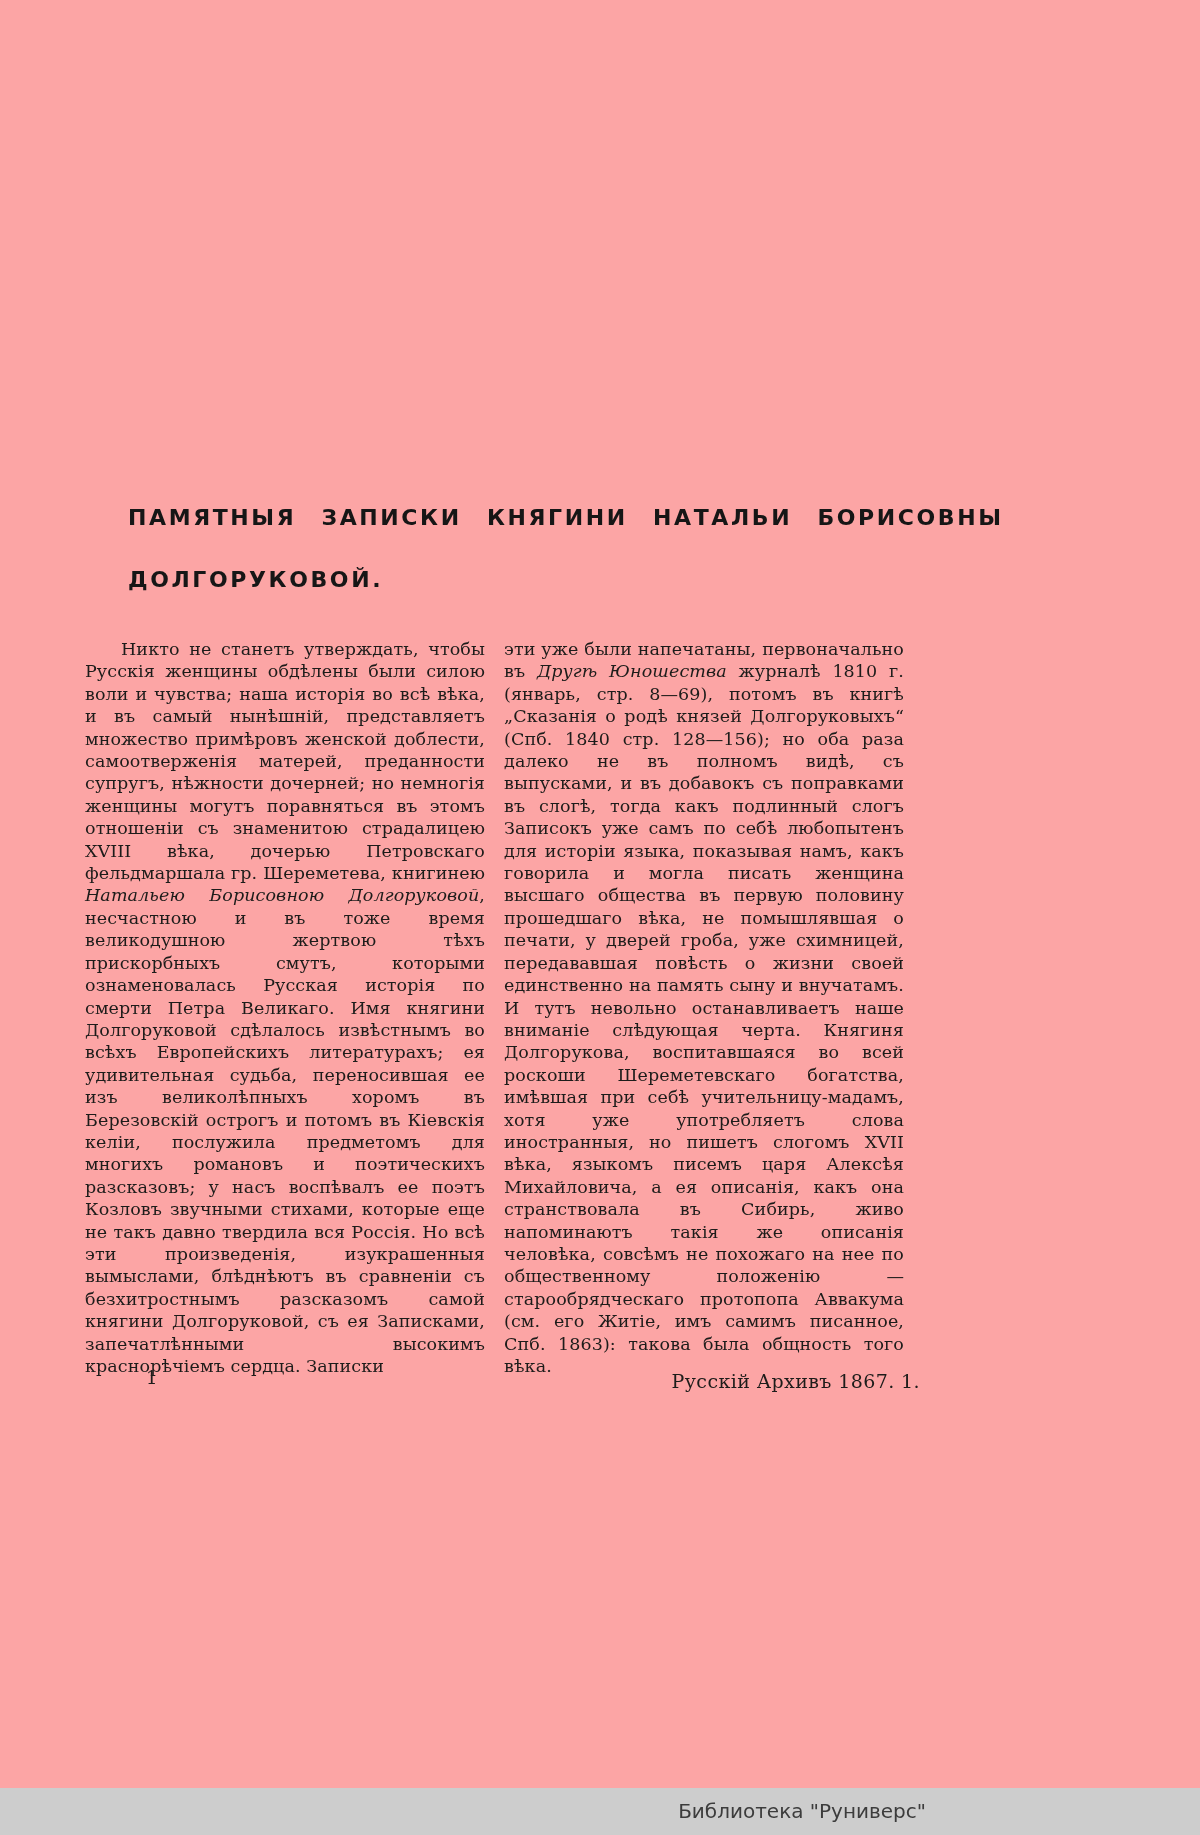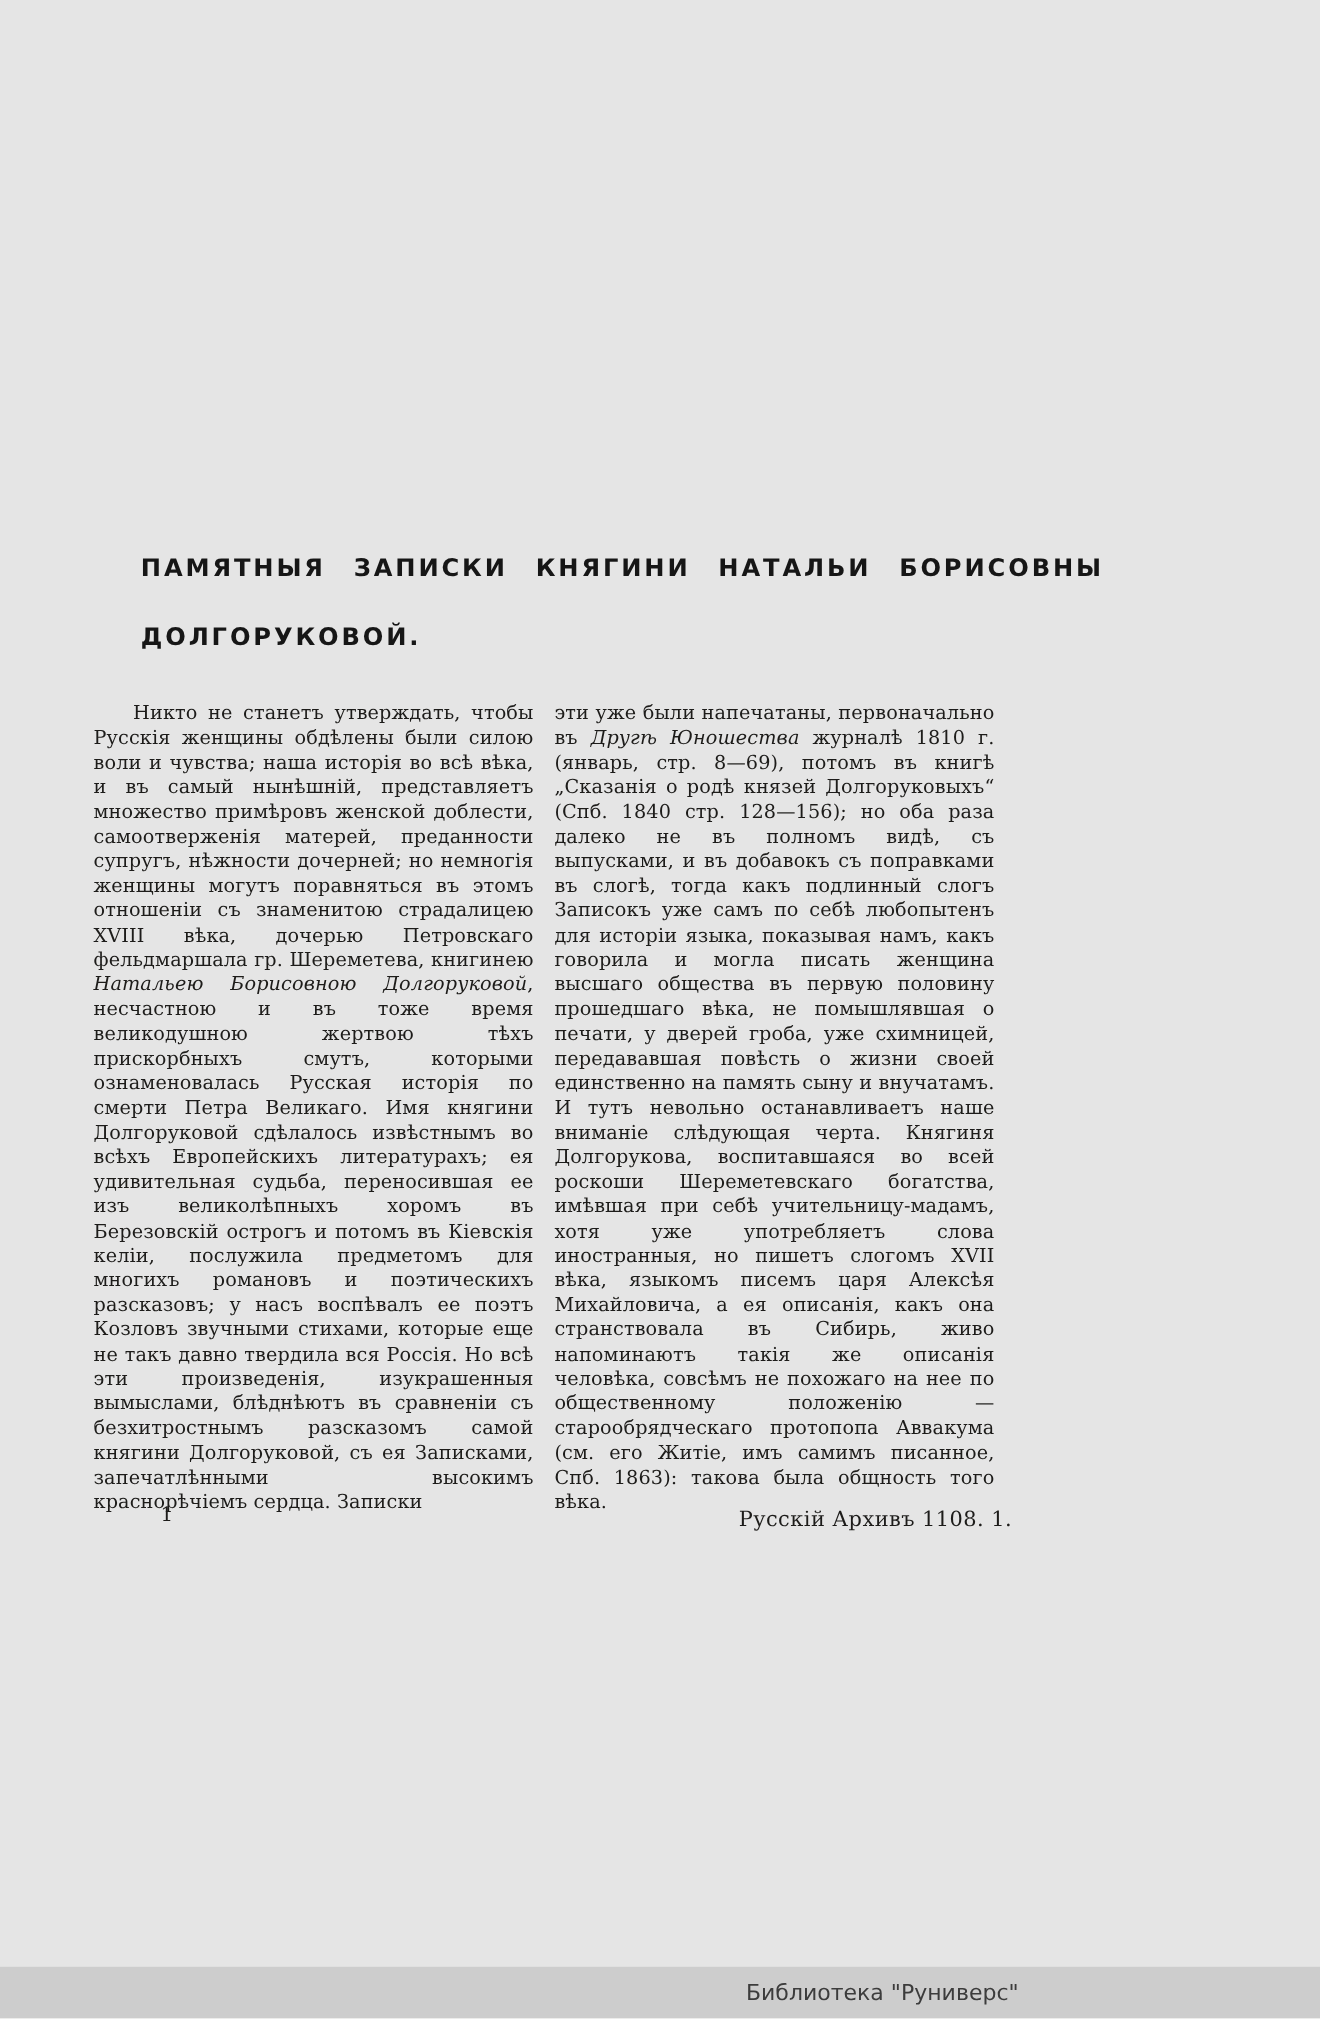--- a/index.html
+++ b/index.html
@@ -4,21 +4,21 @@
 <style>
   html, body {
     margin: 0;
     padding: 0;
     background: #ffffff;
   }
   .page {
     position: relative;
     width: 1200px;
     height: 1835px;
-    background: #e5e5e5;
+    background: #fca5a5;
     outline: 1px solid #e4e4e0;
     font-family: "DejaVu Serif", serif;
     color: #201f1d;
     overflow: hidden;
   }
   .title {
     position: absolute;
     left: 128px;
     top: 505px;
     width: 808px;
@@ -97,19 +97,19 @@
     <div class="line1">ПАМЯТНЫЯ ЗАПИСКИ КНЯГИНИ НАТАЛЬИ БОРИСОВНЫ</div>
     <div class="line2">ДОЛГОРУКОВОЙ.</div>
   </header>
 
   <div class="col col-left"><span>Никто не станетъ утверждать, чтобы Русскія женщины обдѣлены были силою воли и чувства; наша исторія во всѣ вѣка, и въ самый нынѣшній, представляетъ множество примѣровъ женской доблести, самоотверженія матерей, преданности супругъ, нѣжности дочерней; но немногія женщины могутъ поравняться въ этомъ отношеніи съ знаменитою страдалицею XVIII вѣка, дочерью Петровскаго фельдмаршала гр. Шереметева, книгинею </span><span class="it">Натальею Борисовною Долгоруковой</span><span>, несчастною и въ тоже время великодушною жертвою тѣхъ прискорбныхъ смутъ, которыми ознаменовалась Русская исторія по смерти Петра Великаго. Имя княгини Долгоруковой сдѣлалось извѣстнымъ во всѣхъ Европейскихъ литературахъ; ея удивительная судьба, переносившая ее изъ великолѣпныхъ хоромъ въ Березовскій острогъ и потомъ въ Кіевскія келіи, послужила предметомъ для многихъ романовъ и поэтическихъ разсказовъ; у насъ воспѣвалъ ее поэтъ Козловъ звучными стихами, которые еще не такъ давно твердила вся Россія. Но всѣ эти произведенія, изукрашенныя вымыслами, блѣднѣютъ въ сравненіи съ безхитростнымъ разсказомъ самой княгини Долгоруковой, съ ея Записками, запечатлѣнными высокимъ краснорѣчіемъ сердца. Записки</span></div>
 
   <div class="col col-right"><span>эти уже были напечатаны, первоначально въ </span><span class="it">Другѣ Юношества</span><span> журналѣ 1810 г. (январь, стр. 8—69), потомъ въ книгѣ „Сказанія о родѣ князей Долгоруковыхъ“ (Спб. 1840 стр. 128—156); но оба раза далеко не въ полномъ видѣ, съ выпусками, и въ добавокъ съ поправками въ слогѣ, тогда какъ подлинный слогъ Записокъ уже самъ по себѣ любопытенъ для исторіи языка, показывая намъ, какъ говорила и могла писать женщина высшаго общества въ первую половину прошедшаго вѣка, не помышлявшая о печати, у дверей гроба, уже схимницей, передававшая повѣсть о жизни своей единственно на память сыну и внучатамъ. И тутъ невольно останавливаетъ наше вниманіе слѣдующая черта. Княгиня Долгорукова, воспитавшаяся во всей роскоши Шереметевскаго богатства, имѣвшая при себѣ учительницу-мадамъ, хотя уже употребляетъ слова иностранныя, но пишетъ слогомъ XVII вѣка, языкомъ писемъ царя Алексѣя Михайловича, а ея описанія, какъ она странствовала въ Сибирь, живо напоминаютъ такія же описанія человѣка, совсѣмъ не похожаго на нее по общественному положенію — старообрядческаго протопопа Аввакума (см. его Житіе, имъ самимъ писанное, Спб. 1863): такова была общность того вѣка.</span></div>
 
   <span class="footer-pagenum">1</span>
 
-  <span class="footer-imprint">Русскій Архивъ 1108. 1.</span>
+  <span class="footer-imprint">Русскій Архивъ 1867. 1.</span>
 
   <div class="watermark-bar">
     <span class="watermark-text">Библиотека "Руниверс"</span>
   </div>
 
 </div>
 
 </body></html>

